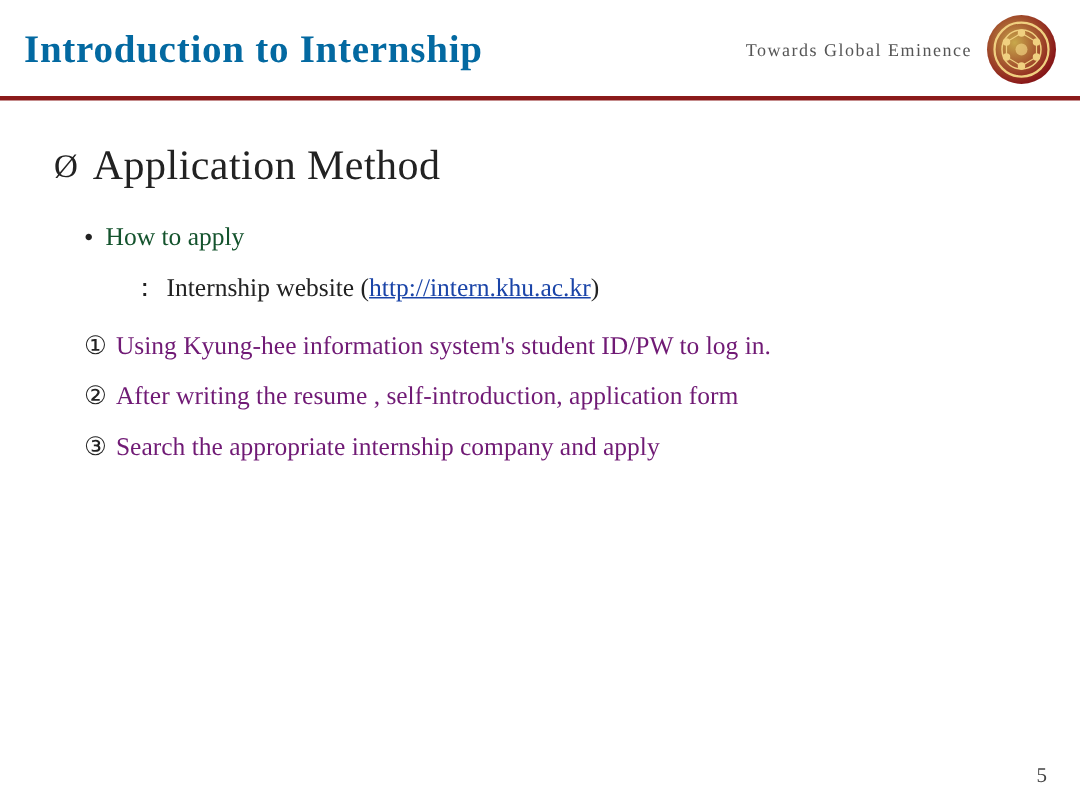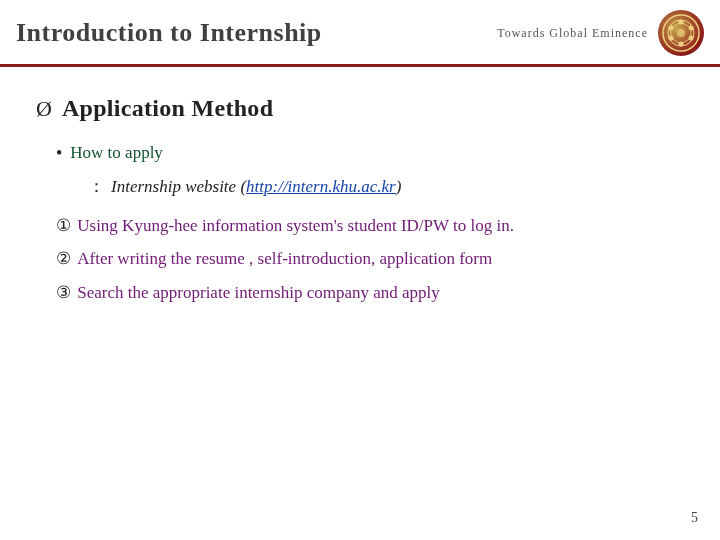--- a/index.html
+++ b/index.html
@@ -23,21 +23,21 @@
       align-items: center;
       justify-content: space-between;
       padding: 10px 16px 8px 16px;
       border-bottom: 3px solid #8b1a1a;
       background: #ffffff;
     }
 
     .header-title {
       font-size: 26px;
       font-weight: bold;
-      color: #404040;
+      color: #0369a1;
       letter-spacing: 0.5px;
     }
 
     .header-right {
       display: flex;
       align-items: center;
       gap: 10px;
     }
 
     .header-subtitle {
@@ -77,22 +77,22 @@
       margin-bottom: 18px;
     }
 
     .omega-symbol {
       font-size: 22px;
       color: #222;
       font-weight: normal;
     }
 
     .section-title {
-      font-size: 24px;
-      font-weight: bold;
+      font-size: 28px;
+      font-weight: normal;
       color: #222;
       letter-spacing: 0.3px;
     }
 
     
     .bullet-item {
       display: flex;
       align-items: flex-start;
       gap: 8px;
       margin-left: 20px;
@@ -125,21 +125,20 @@
       font-size: 17px;
       color: #222;
       line-height: 1.6;
       flex-shrink: 0;
     }
 
     .colon-text {
       font-size: 17px;
       color: #222;
       line-height: 1.6;
-      font-style: italic;
     }
 
     .colon-link {
       color: #1a44a8;
       text-decoration: underline;
     }
 
     
     .numbered-section {
       margin-left: 20px;

